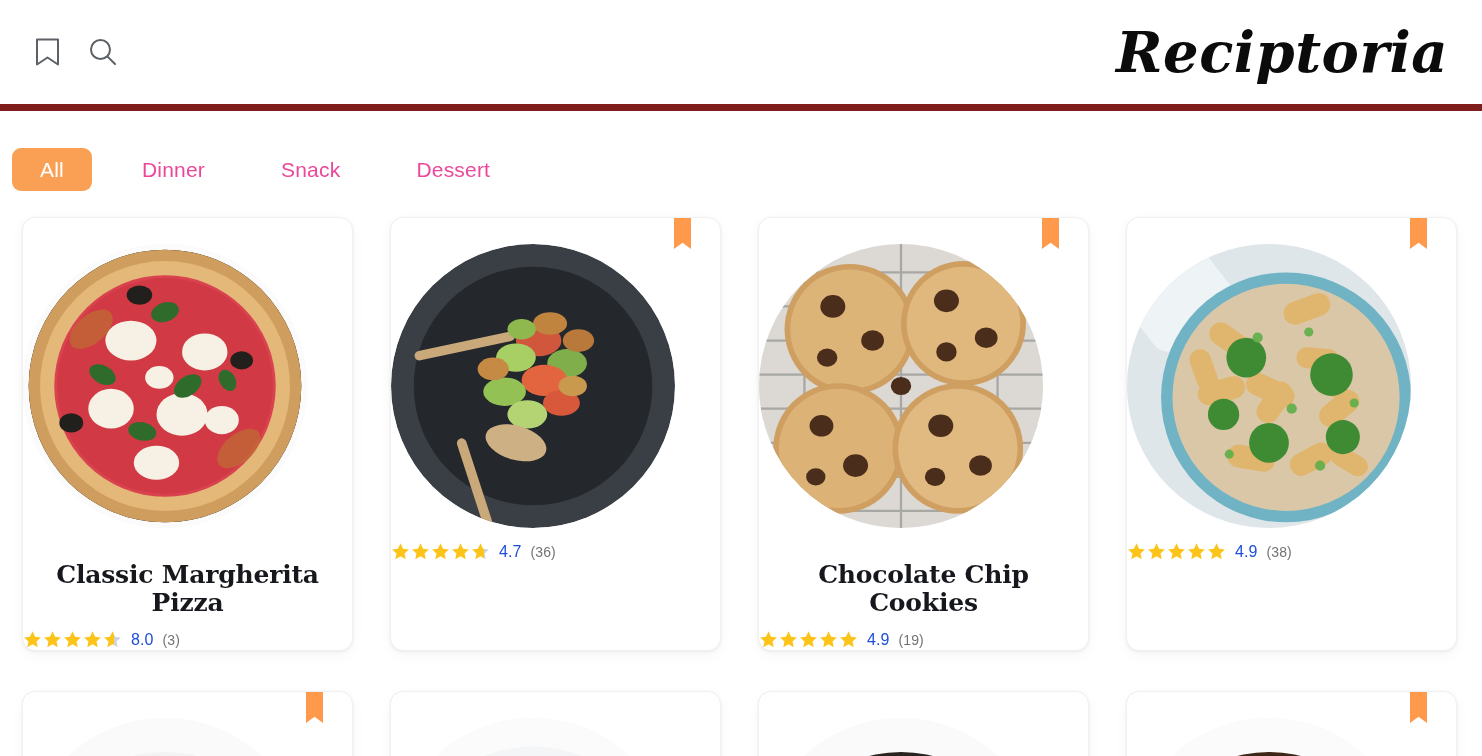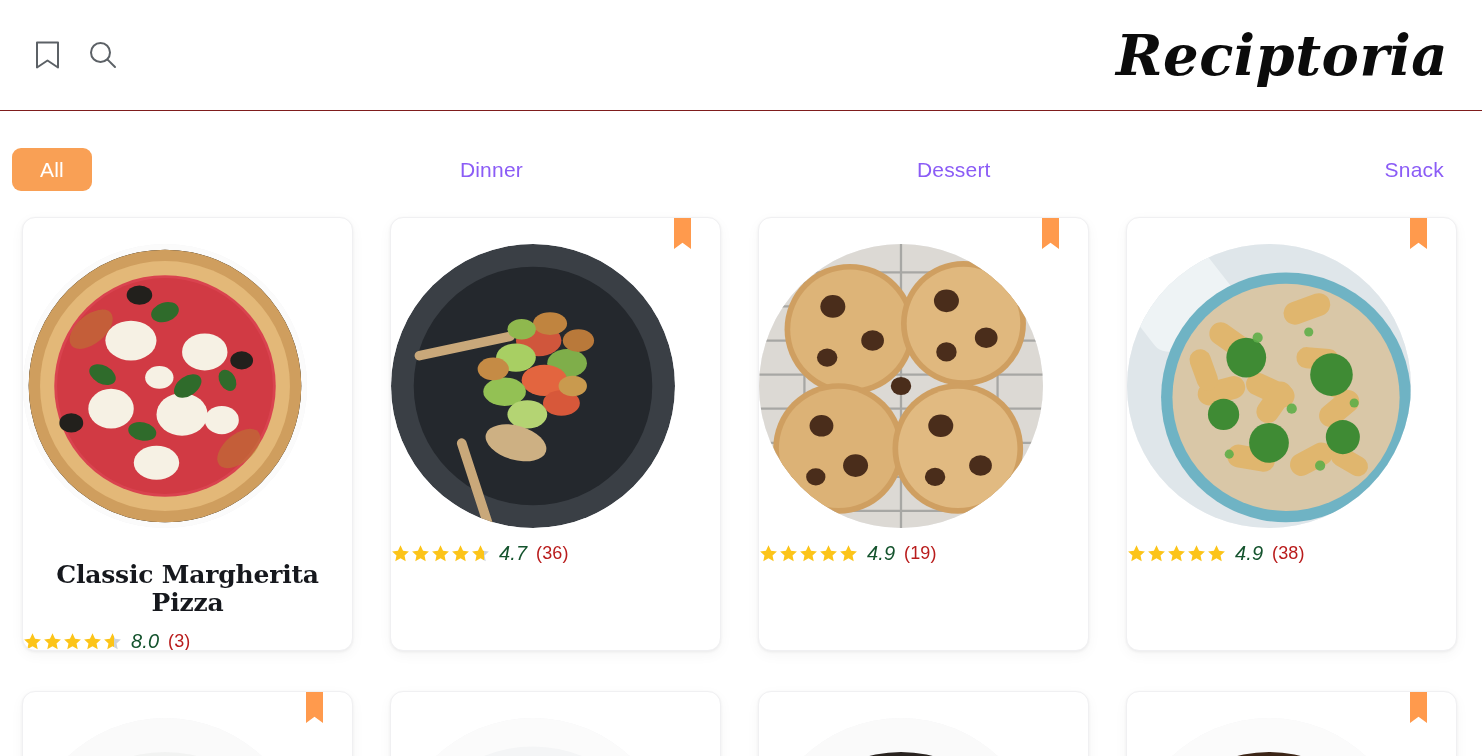--- a/index.html
+++ b/index.html
@@ -12,21 +12,21 @@
     background: #ffffff;
     font-family: "Liberation Sans", sans-serif;
     -webkit-font-smoothing: antialiased;
   }
 
   
   .header {
     position: relative;
     height: 111px;
     background: #ffffff;
-    border-bottom: 1px solid #7f1d1d;
+    border-bottom: 7px solid #7f1d1d;
     display: flex;
     align-items: center;
   }
 
   .header-icons {
     display: flex;
     align-items: center;
     gap: 22px;
     margin-left: 30px;
   }
@@ -58,28 +58,28 @@
     line-height: 1;
     white-space: nowrap;
     padding-right: 4px;
   }
 
   
   .tabs {
     height: 110px;
     display: flex;
     align-items: center;
-    justify-content: space-between;
+    justify-content: flex-start;
     gap: 0;
     padding-top: 6px;
   }
 
   .tab {
     font-size: 21px;
-    color: #8b5cf6;
+    color: #ec4899;
     letter-spacing: 0.2px;
     padding: 11px 26px;
     border-radius: 9px;
     cursor: pointer;
     white-space: nowrap;
     background: transparent;
     border: none;
     font-family: "Liberation Sans", sans-serif;
     margin: 0 12px;
     line-height: 1;
@@ -173,29 +173,28 @@
   .star {
     position: relative;
     width: 19px;
     height: 19px;
     display: inline-block;
   }
 
   .star svg { display: block; width: 19px; height: 19px; }
 
   .rating-value {
-    font-size: 20px;
-    color: #14532d;
+    font-size: 16px;
+    color: #1d4ed8;
     letter-spacing: 0.1px;
-    font-style: italic;
   }
 
   .rating-count {
-    font-size: 18px;
-    color: #b91c1c;
+    font-size: 14px;
+    color: #737373;
     letter-spacing: 0.1px;
   }
 </style>
 </head>
 <body>
 
 <div class="header">
   <div class="header-icons">
     <button class="icon-btn" title="Bookmarks">
       <svg width="25" height="30" viewBox="0 0 25 30" fill="none">
@@ -208,22 +207,22 @@
         <line x1="19.6" y1="19.6" x2="27" y2="27" stroke="#5c6166" stroke-width="2" stroke-linecap="round"></line>
       </svg>
     </button>
   </div>
   <div class="brand">Reciptoria</div>
 </div>
 
 <div class="tabs" id="tabbar">
     <button class="tab active">All</button>
     <button class="tab">Dinner</button>
+    <button class="tab">Snack</button>
     <button class="tab">Dessert</button>
-    <button class="tab">Snack</button>
   </div>
 
 <div class="grid" id="grid">
     <div class="card">
       <div class="thumb-wrap">
         <svg class="thumb" viewBox="0 0 100 100" preserveAspectRatio="xMidYMid slice">
 <rect width="100" height="100" fill="#fbfbfb"></rect>
 <circle cx="50" cy="50" r="48" fill="#d8a departed"></circle>
 <circle cx="50" cy="50" r="48" fill="#cf9e5e"></circle>
 <circle cx="50" cy="50" r="44" fill="#e3b878"></circle>
@@ -447,20 +446,21 @@
 <ellipse cx="22" cy="64" rx="4.2" ry="3.8"></ellipse>
             <ellipse cx="34" cy="78" rx="4.4" ry="4"></ellipse>
 <ellipse cx="20" cy="82" rx="3.4" ry="3"></ellipse>
             <ellipse cx="64" cy="64" rx="4.4" ry="4"></ellipse>
 <ellipse cx="78" cy="78" rx="4" ry="3.6"></ellipse>
             <ellipse cx="62" cy="82" rx="3.6" ry="3.2"></ellipse>
 <ellipse cx="50" cy="50" rx="3.6" ry="3.2"></ellipse>
           </g>
 </svg>
       </div>
+      <div class="card-title">Chocolate Chip Cookies</div>
       <div class="rating">
         <div class="stars">
           <span class="star">
             <svg viewBox="0 0 24 24">
     <defs>
                 <linearGradient id="sg10_100" x1="0" x2="1" y1="0" y2="0">
       <stop offset="1" stop-color="#fcc419"></stop>
       <stop offset="1" stop-color="#ced4da"></stop>
     </linearGradient>
               </defs>

